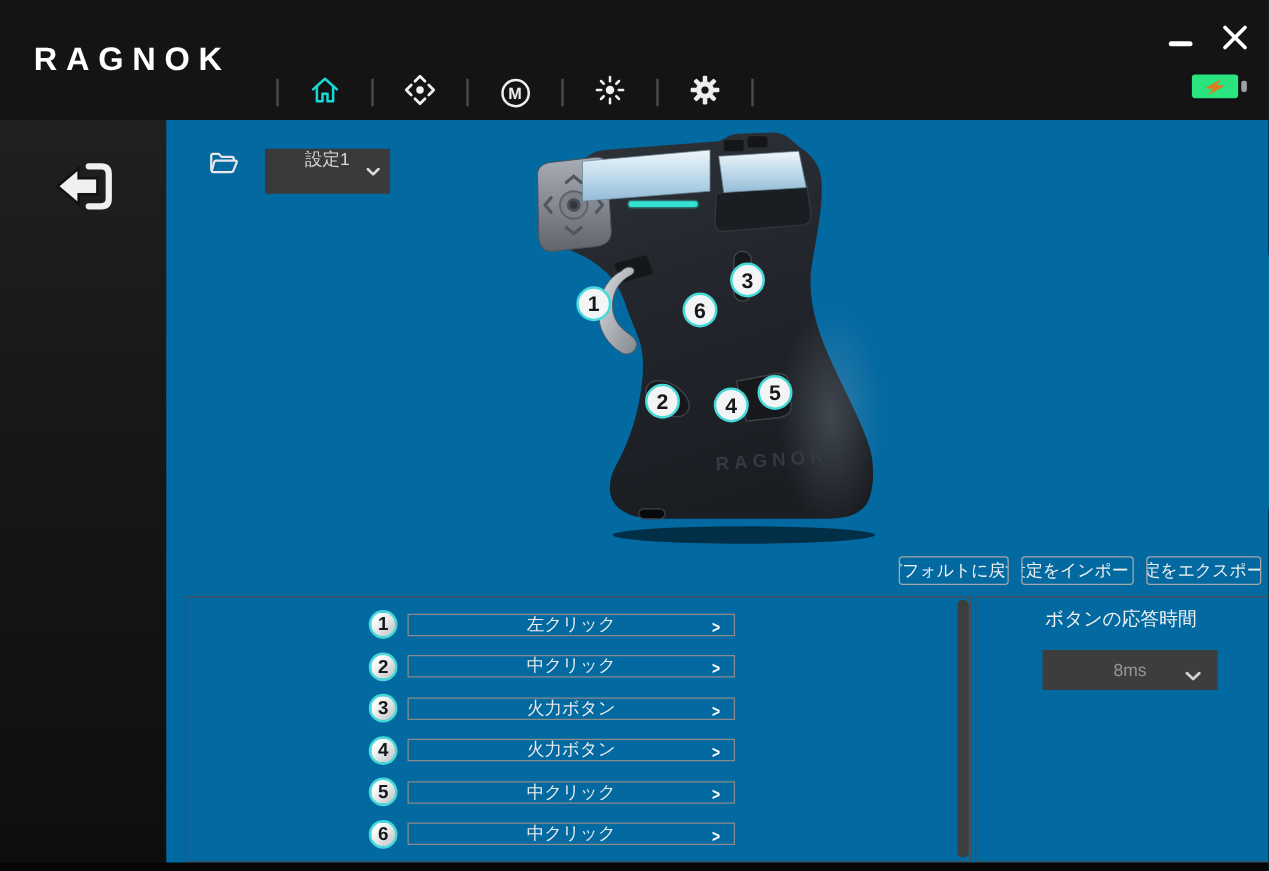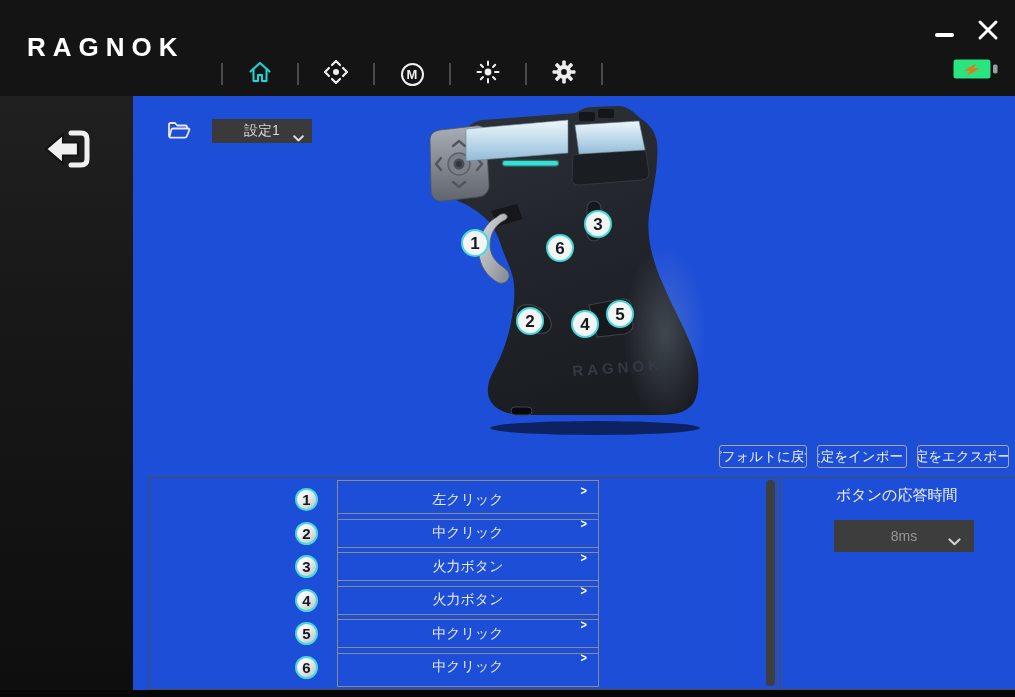--- a/index.html
+++ b/index.html
@@ -1,20 +1,20 @@
 <!DOCTYPE html>
 <html><head>
 <meta charset="utf-8">
 <title>RAGNOK</title>
 <style>
   * { margin:0; padding:0; box-sizing:border-box; }
   html,body { width:1015px; height:697px; overflow:hidden; background:#000; }
   body { position:relative; font-family:"Liberation Sans","DejaVu Sans",sans-serif; color:#eee; }
 
-  .stage { position:absolute; inset:0; width:1015px; height:697px; background:#1d4ed8;padding-left:40px; }
+  .stage { position:absolute; inset:0; width:1015px; height:697px; background:#0369a1;padding-left:40px; }
 
   
   .topbar { position:absolute; left:0; top:0; width:1015px; height:96px; background:#141414; }
   .logo { position:absolute; left:27px; top:32px; font-size:26px; font-weight:800;
           letter-spacing:7px; color:#fff; }
   .nav { position:absolute; left:221px; top:59px; display:flex; align-items:center; gap:23px; height:30px; }
   .nav-sep { width:2px; height:22px; background:#4a4a4a; }
   .nav-item { width:28px; height:28px; display:flex; align-items:center; justify-content:center; cursor:pointer; }
   .m-circle { width:23px; height:23px; border:2px solid #f0f0f0; border-radius:50%;
               display:flex; align-items:center; justify-content:center;
@@ -24,22 +24,22 @@
   .min-bar { width:19px; height:3.5px; background:#fff; border-radius:2px; margin-top:6px; }
   .battery { position:absolute; top:56px; right:16px; }
 
   
   .sidebar { position:absolute; left:0; top:96px; width:133px; height:601px;
              background:linear-gradient(180deg,#202020 0%,#181818 35%,#0e0e0e 100%); }
   .exit { position:absolute; left:40px; top:30px; width:50px; height:46px; cursor:pointer; }
 
   
   .folder { position:absolute; left:167px; top:120px; cursor:pointer; }
-  .profile-dd { position:absolute; left:212px; top:119px; width:100px; height:24px;
-                background:#3a3a3a; display:flex; align-items:center; justify-content:center;
+  .profile-dd { position:absolute; left:212px; top:119px; width:100px; height:36px;
+                background:#3a3a3a; display:flex; justify-content:center;
                 cursor:pointer; }
   .profile-dd .lbl { font-size:14px; color:#d9d9d9; }
   .profile-dd .chev { position:absolute; right:8px; top:9px; }
 
   
   .device { position:absolute; left:413px; top:93px; width:310px; height:350px; }
 
   
   .actions { position:absolute; left:719px; top:445px; display:flex; gap:10px; }
   .action-btn { height:23px; border:1px solid #a8a8a8; border-radius:3px; background:transparent;
@@ -49,21 +49,21 @@
 
   
   .bind-box { position:absolute; left:148px; top:477px; width:629px; height:213px;
               border:1px solid #4c4c4c; display:flex; flex-direction:column;
               justify-content:space-evenly; }
   .bind-row { display:flex; align-items:center; padding-left:146px; height:24px; }
   .row-badge { width:23px; height:23px; border-radius:50%; flex:0 0 23px;
                background:linear-gradient(135deg,#ffffff 20%,#c6cacd 90%);
                border:2px solid #45d9d9; color:#17181a; font-size:15px; font-weight:700;
                display:flex; align-items:center; justify-content:center; }
-  .map-btn { position:relative; margin-left:19px; width:262px; height:40px;
+  .map-btn { position:relative; margin-left:8px; width:262px; height:18px;
              border:1px solid #8a8a8a; background:transparent; color:#ececec;
              font-size:14px; display:flex; align-items:center; justify-content:center;
              cursor:pointer; }
   .map-btn .chev { position:absolute; right:10px; top:2px; font-size:13px; font-weight:700;
                    color:#fff; transform:scale(.85,1.05); }
   .scroll-thumb { position:absolute; left:766px; top:480px; width:9px; height:206px;
                   background:#3e3e3e; border-radius:4px; cursor:pointer; }
 
   
   .right-panel { position:absolute; left:780px; top:477px; width:237px; height:213px;

